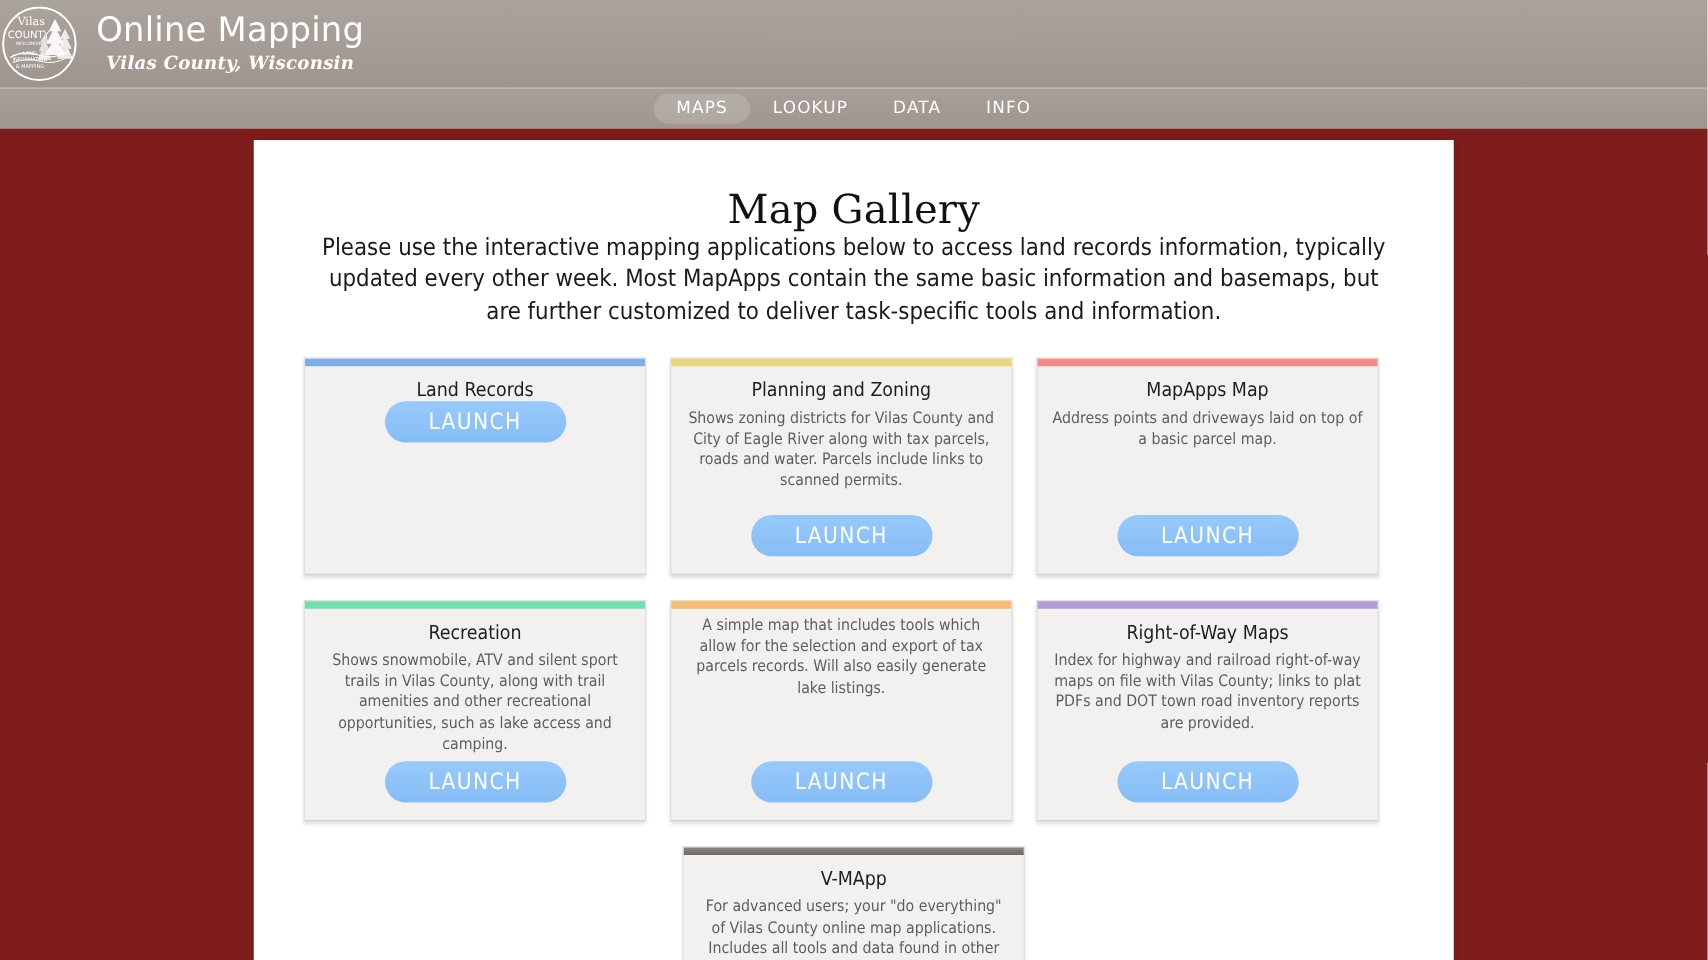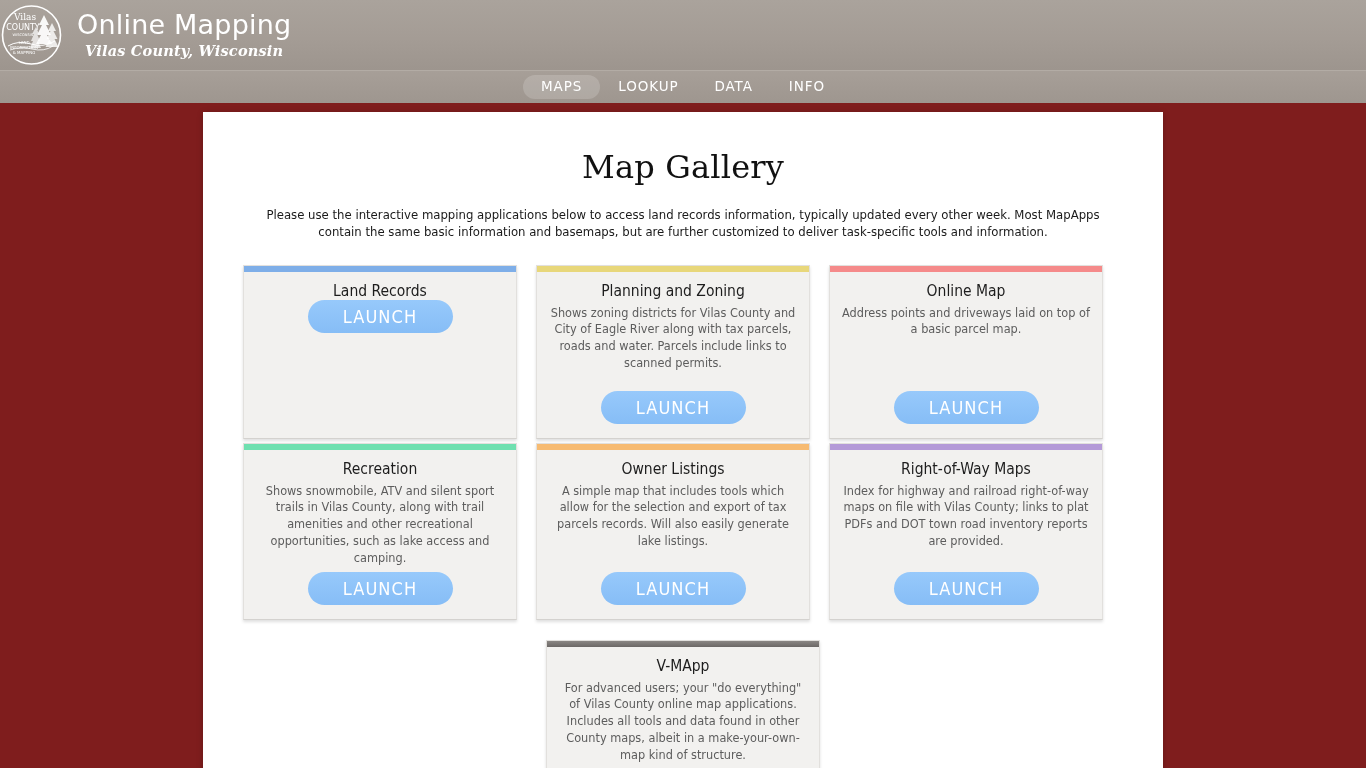--- a/index.html
+++ b/index.html
@@ -101,35 +101,35 @@
     text-align: center;
     font-family: "DejaVu Serif", serif;
     font-size: 32px;
     color: #111111;
     font-weight: 400;
     margin: 36px 0 0 0;
     letter-spacing: 0.2px;
   }
   #page-intro {
     width: 872px;
-    margin: 20px auto 0 auto;
-    text-align: center;
-    font-size: 13px;
+    margin: 0 auto 0 auto;
+    text-align: center;
+    font-size: 19px;
     line-height: 1.33;
     color: #1a1a1a;
     font-family: "DejaVu Sans Condensed", "DejaVu Sans", sans-serif;
   }
 
   
   #card-grid {
     width: 880px;
     margin: 24px auto 0 auto;
     display: flex;
     flex-wrap: wrap;
-    gap: 4px 19px;
+    gap: 20px 19px;
     justify-content: flex-start;
   }
   .card {
     width: 274px;
     background: #f2f1ef;
     border: 1px solid #e2e0dd;
     border-bottom: 1px solid #d4d2cf;
     box-shadow: 0 2px 3px rgba(0,0,0,0.13);
     padding: 0 0 14px 0;
     position: relative;
@@ -244,39 +244,38 @@
         <div class="card-bar" style="background:#e8d77a"></div>
         <div class="card-title">Planning and Zoning</div>
         <div class="card-desc">Shows zoning districts for Vilas County and City of Eagle River along with tax parcels, roads and water. Parcels include links to scanned permits.</div>
         <div class="launch-wrap">
           <div class="launch-btn">LAUNCH</div>
         </div>
       </div>
 
       <div class="card row1">
         <div class="card-bar" style="background:#f58a8a"></div>
-        <div class="card-title">Online Map</div>
+        <div class="card-title">MapApps Map</div>
         <div class="card-desc">Address points and driveways laid on top of a basic parcel map.</div>
         <div class="launch-wrap">
           <div class="launch-btn">LAUNCH</div>
         </div>
       </div>
 
       <div class="card row2">
         <div class="card-bar" style="background:#6fe0b0"></div>
         <div class="card-title">Recreation</div>
         <div class="card-desc">Shows snowmobile, ATV and silent sport trails in Vilas County, along with trail amenities and other recreational opportunities, such as lake access and camping.</div>
         <div class="launch-wrap">
           <div class="launch-btn">LAUNCH</div>
         </div>
       </div>
 
       <div class="card row2">
         <div class="card-bar" style="background:#f7bb72"></div>
-        <div class="card-title">Owner Listings</div>
         <div class="card-desc">A simple map that includes tools which allow for the selection and export of tax parcels records. Will also easily generate lake listings.</div>
         <div class="launch-wrap">
           <div class="launch-btn">LAUNCH</div>
         </div>
       </div>
 
       <div class="card row2">
         <div class="card-bar" style="background:#b49ad8"></div>
         <div class="card-title">Right-of-Way Maps</div>
         <div class="card-desc">Index for highway and railroad right-of-way maps on file with Vilas County; links to plat PDFs and DOT town road inventory reports are provided.</div>

